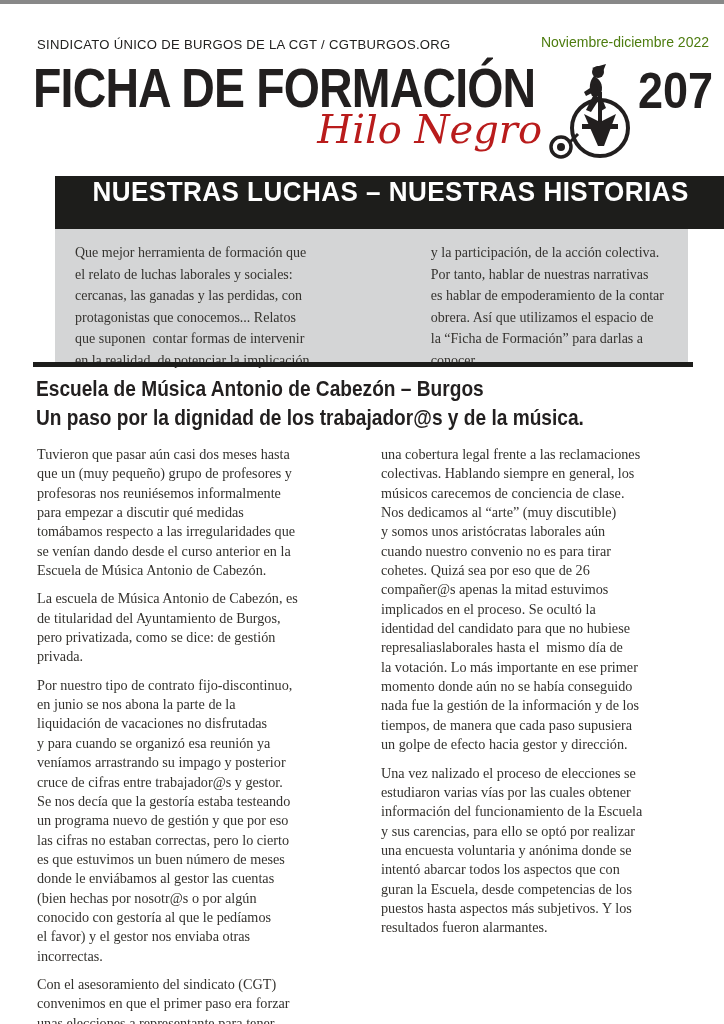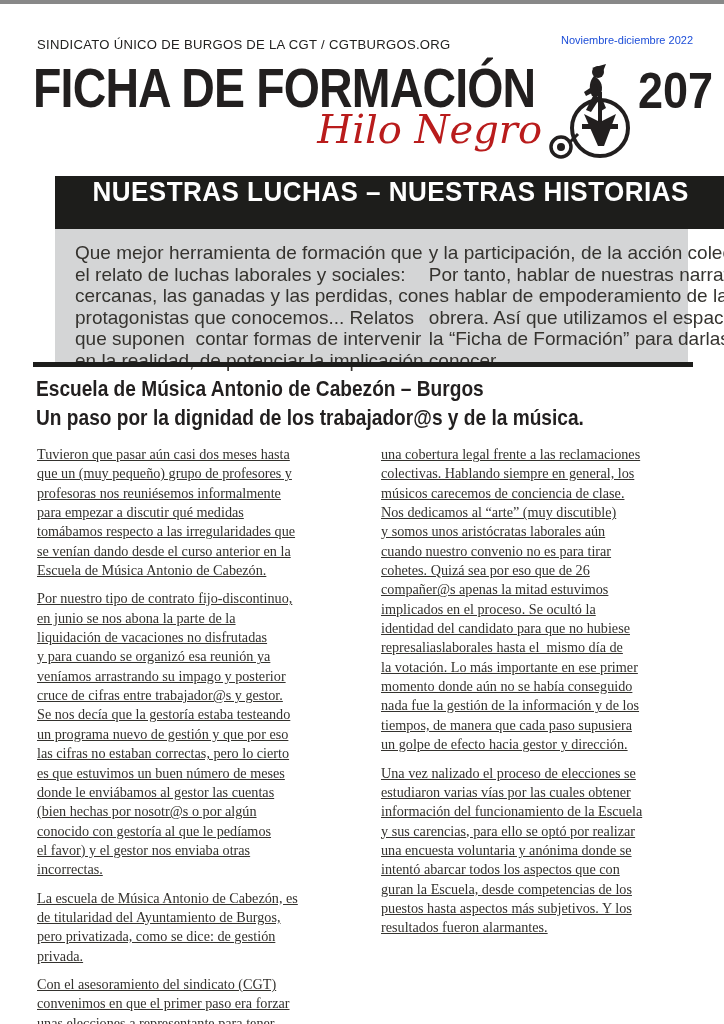--- a/index.html
+++ b/index.html
@@ -8,22 +8,22 @@
     position:relative;width:724px;height:1024px;margin:4px auto;
     background:#ffffff;color:#2b2a28;overflow:hidden;
   }
   
   .org-line{
     position:absolute;left:37px;top:33px;
     font-size:13.5px;letter-spacing:.3px;color:#222120;
     transform:scaleX(.97);transform-origin:left top;white-space:pre;
   }
   .issue-date{
-    position:absolute;right:31px;top:30px;
-    font-size:11px;color:#1d4ed8;white-space:pre;
+    position:absolute;right:15px;top:30px;
+    font-size:14px;color:#4d7c0f;white-space:pre;
   }
   .main-title{
     position:absolute;left:33px;top:56px;margin:0;
     font-size:56px;font-weight:800;letter-spacing:-1px;line-height:1;
     color:#221f1f;transform:scaleX(.83);transform-origin:left top;white-space:pre;
   }
   .issue-number{
     position:absolute;left:638px;top:62px;
     font-size:50px;font-weight:800;line-height:1;color:#221f1f;
     transform:scaleX(.9);transform-origin:left top;
@@ -44,39 +44,39 @@
     transform:scaleX(.93);white-space:pre;
   }
   
   .intro-box{
     position:absolute;left:55px;top:225px;width:633px;height:133px;
     background:#d4d5d6;box-sizing:border-box;
     display:flex;justify-content:space-between;
     padding:13px 24px 0 20px;
   }
   .intro-col{
-    font-family:Liberation Sans, sans-serif;font-size:19px;line-height:21.6px;
+    font-family:Liberation Serif, serif;font-size:14px;line-height:21.6px;
     color:#35332f;white-space:pre;
   }
   
   .rule{position:absolute;left:33px;top:358px;width:660px;height:5px;background:#1d1d1b;}
   .headline{
     position:absolute;left:36px;top:371px;margin:0;
     font-size:22.5px;font-weight:800;line-height:28.5px;color:#221f1f;
     transform:scaleX(.85);transform-origin:left top;white-space:pre;
   }
   
   .body-col{
     position:absolute;top:441px;
     font-family:"Liberation Serif",serif;font-size:14.2px;line-height:19.35px;
     color:#34322e;
   }
   .col-left{left:37px;width:335px;}
   .col-right{left:381px;width:335px;}
-  .body-col p{margin:0 0 9px 0;white-space:pre;text-decoration:underline;}
+  .body-col p{margin:0 0 9px 0;white-space:pre;}
 </style>
 </head>
 <body>
 
 <div class="page">
 
   <header>
     <div class="org-line">SINDICATO ÚNICO DE BURGOS DE LA CGT / CGTBURGOS.ORG</div>
     <div class="issue-date">Noviembre-diciembre 2022</div>
     <h1 class="main-title">FICHA DE FORMACIÓN</h1>
@@ -130,39 +130,39 @@
 
   <main>
     <div class="body-col col-left">
       <p>Tuvieron que pasar aún casi dos meses hasta
 que un (muy pequeño) grupo de profesores y
 profesoras nos reuniésemos informalmente
 para empezar a discutir qué medidas
 tomábamos respecto a las irregularidades que
 se venían dando desde el curso anterior en la
 Escuela de Música Antonio de Cabezón.</p>
+      <p>La escuela de Música Antonio de Cabezón, es
+de titularidad del Ayuntamiento de Burgos,
+pero privatizada, como se dice: de gestión
+privada.</p>
       <p>Por nuestro tipo de contrato fijo-discontinuo,
 en junio se nos abona la parte de la
 liquidación de vacaciones no disfrutadas
 y para cuando se organizó esa reunión ya
 veníamos arrastrando su impago y posterior
 cruce de cifras entre trabajador@s y gestor.
 Se nos decía que la gestoría estaba testeando
 un programa nuevo de gestión y que por eso
 las cifras no estaban correctas, pero lo cierto
 es que estuvimos un buen número de meses
 donde le enviábamos al gestor las cuentas
 (bien hechas por nosotr@s o por algún
 conocido con gestoría al que le pedíamos
 el favor) y el gestor nos enviaba otras
 incorrectas.</p>
-      <p>La escuela de Música Antonio de Cabezón, es
-de titularidad del Ayuntamiento de Burgos,
-pero privatizada, como se dice: de gestión
-privada.</p>
       <p>Con el asesoramiento del sindicato (CGT)
 convenimos en que el primer paso era forzar
 unas elecciones a representante para tener</p>
     </div>
     <div class="body-col col-right">
       <p>una cobertura legal frente a las reclamaciones
 colectivas. Hablando siempre en general, los
 músicos carecemos de conciencia de clase.
 Nos dedicamos al “arte” (muy discutible)
 y somos unos aristócratas laborales aún

